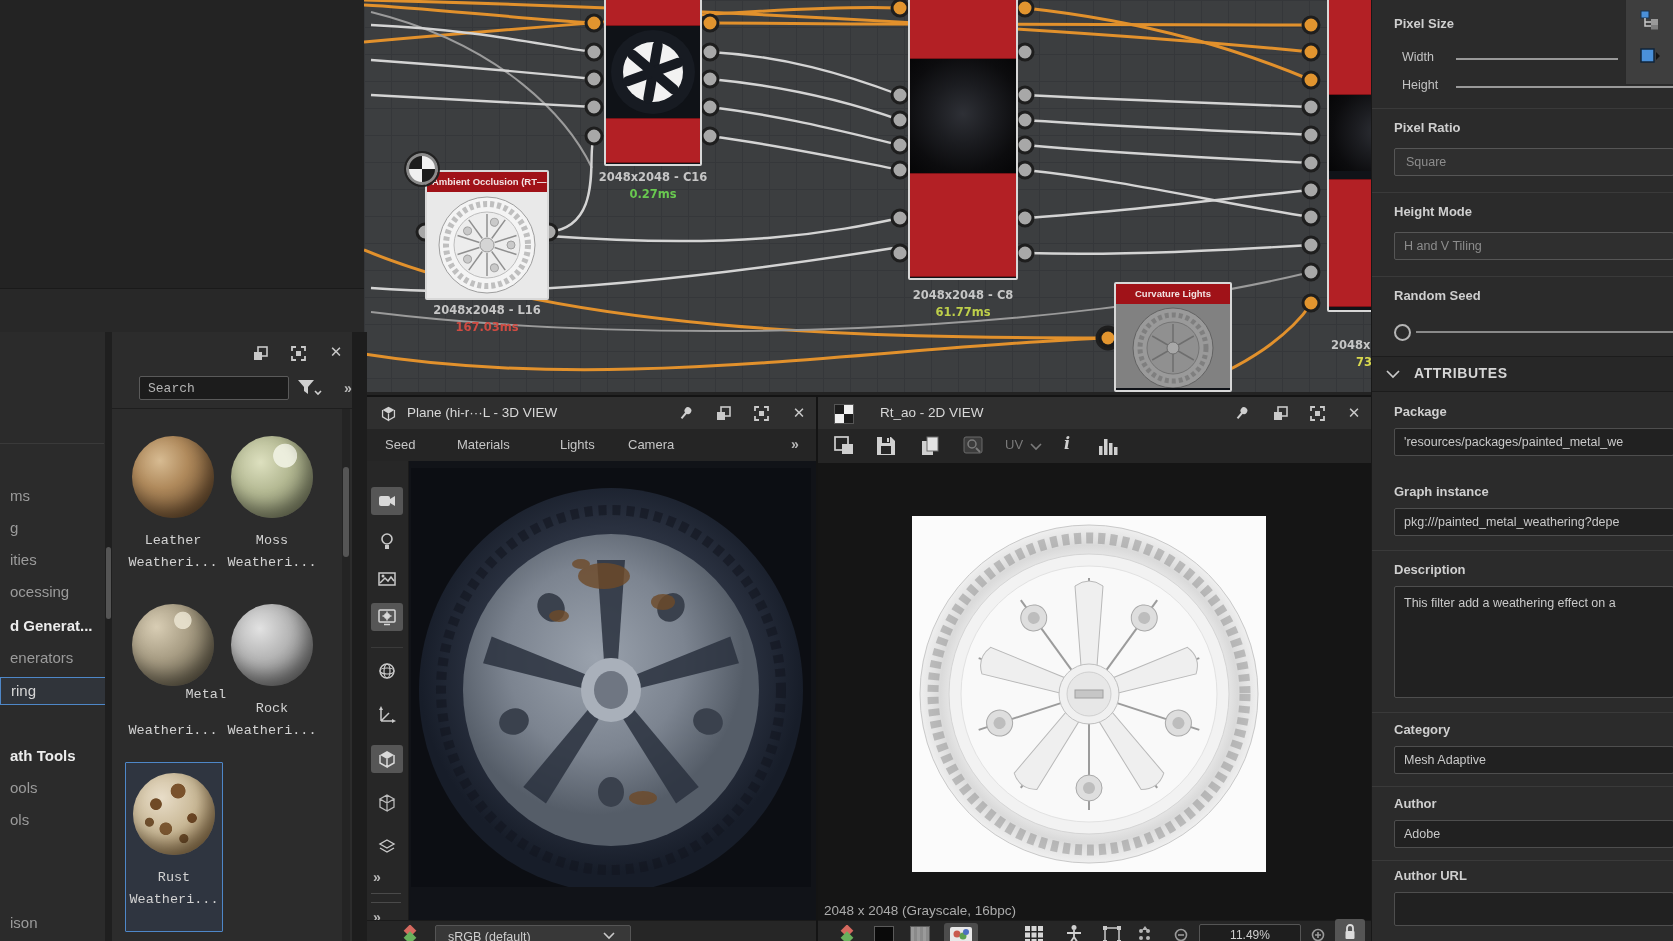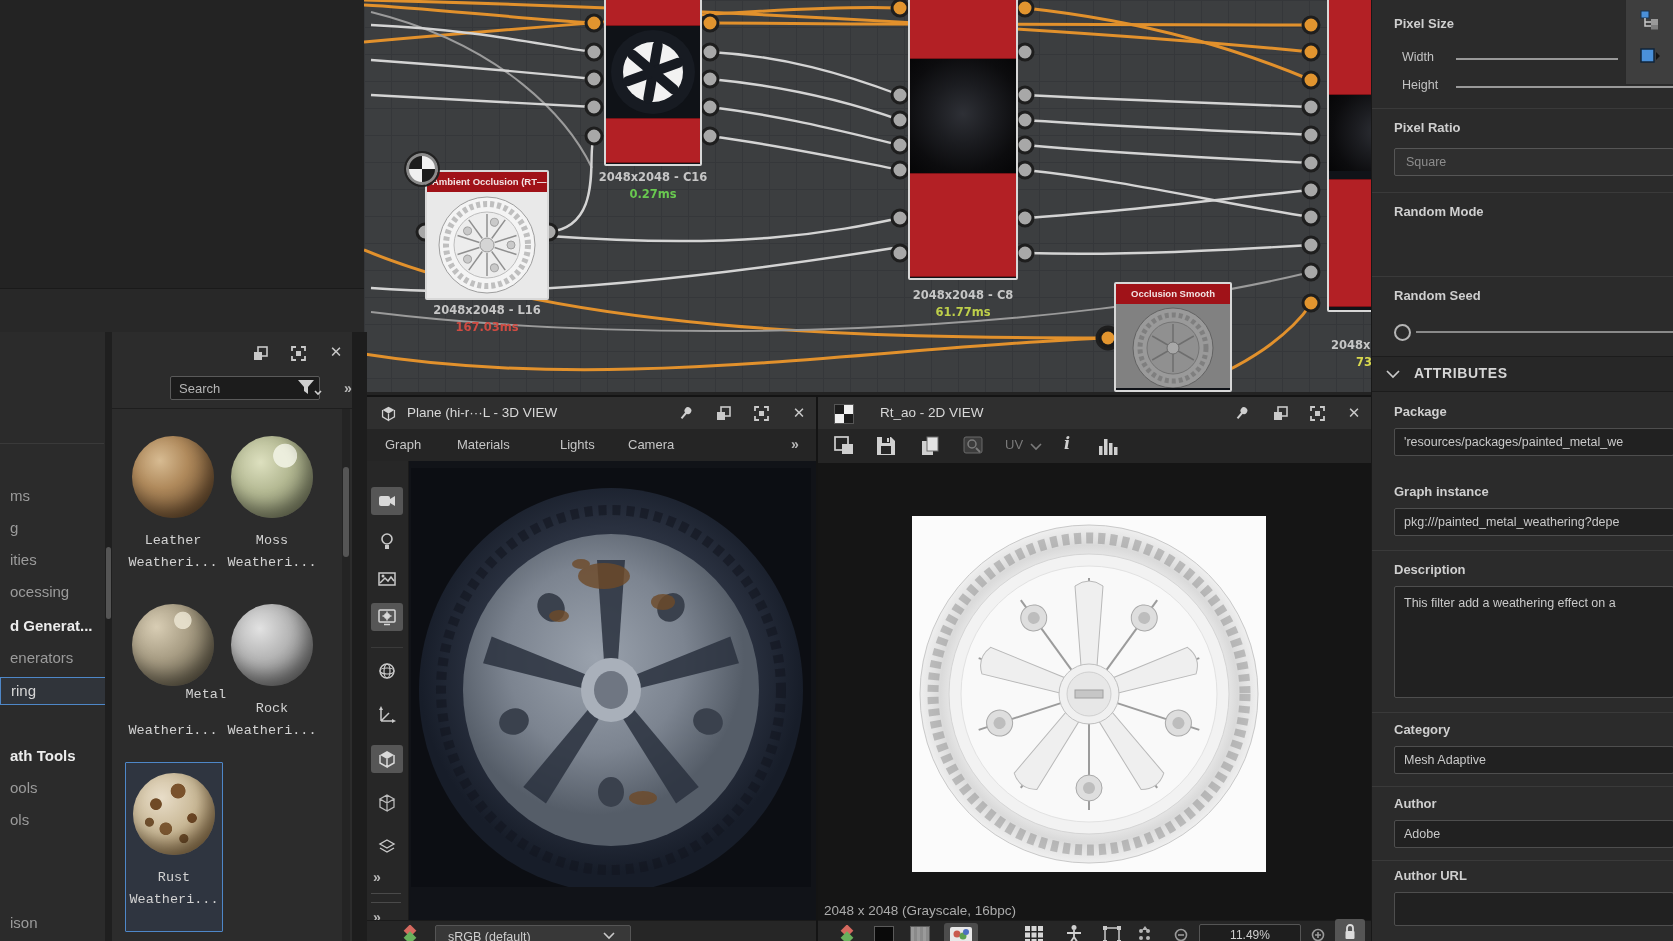--- a/index.html
+++ b/index.html
@@ -32,21 +32,21 @@
   .menuitem{font-size:13px;color:#c6c6c6;line-height:32px;cursor:pointer;}
   .more{color:#b9b9b9;font-size:14px;font-weight:bold;}
   
   .sbitem{left:0;width:104px;height:26px;font-size:15px;color:#9b9b9b;line-height:26px;
           padding-left:10px;white-space:nowrap;overflow:hidden;cursor:pointer;}
   .sbitem.bold{color:#ececec;font-weight:bold;}
   .sbitem.selected{color:#d6d6d6;border:1px solid #4e87c8;background:#30343a;width:99px;}
   
   .searchbox{background:#1c1c1c;border:1px solid #5a5a5a;border-radius:2px;color:#b5b5b5;
              font-size:13px;padding:0 8px;height:22px;width:132px;outline:none;
-             font-family:Liberation Sans, sans-serif;margin-left:31px;}
+             font-family:Liberation Mono, monospace;}
   .searchbox::placeholder{color:#b5b5b5;opacity:1;}
   .sph{width:82px;height:82px;border-radius:50%;box-shadow:inset -6px -10px 16px rgba(0,0,0,.35);}
   .sph.leather{background:radial-gradient(circle at 34% 30%, #d7bb92 0%, #b08a5c 35%, #7a5a38 70%, #4a3520 100%);}
   .sph.moss{background:radial-gradient(circle at 66% 24%, #eceedd 0 14%, rgba(0,0,0,0) 15%),
             radial-gradient(circle at 36% 32%, #dde0bf 0%, #b3b892 40%, #84896a 75%, #5c6148 100%);}
   .sph.metal{background:radial-gradient(circle at 62% 20%, #e4ddc9 0 10%, rgba(0,0,0,0) 11%),
              radial-gradient(circle at 30% 28%, #d8cdb4 0%, #a89d84 40%, #6f6753 75%, #3f3a2e 100%);}
   .sph.rock{background:radial-gradient(circle at 35% 30%, #e2e2e2 0%, #b4b4b4 40%, #7e7e7e 75%, #4f4f4f 100%);}
   .sph.rust{background:
       radial-gradient(circle at 28% 38%, #6f4a26 0 7%, transparent 8%),
@@ -248,21 +248,21 @@
 
     <div class="ab node" style="left:544px;top:-4px;width:110px;height:284px;">
       <div class="nred" style="height:60px;"></div>
       <div class="tiredark" style="height:114px;"></div>
       <div class="nred" style="height:102px;border-top:1px solid #7c1317;"></div>
     </div>
     <div class="ab glabel" style="left:524px;top:288px;width:150px;">2048x2048 - C8</div>
     <div class="ab gtime" style="left:524px;top:305px;width:150px;color:#becf4a;">61.77ms</div>
 
     <div class="ab node" style="left:750px;top:282px;width:118px;height:110px;">
-      <div class="nhead" style="text-align:center;">Occlusion Smooth</div>
+      <div class="nhead" style="text-align:center;">Curvature Lights</div>
       <svg width="114" height="84" viewBox="0 0 114 84" style="display:block;background:#818181;">
         <circle cx="57" cy="44" r="40" fill="#9a9a9a" stroke="#636363"></circle>
         <circle cx="57" cy="44" r="33" fill="none" stroke="#6e6e6e" stroke-width="5" stroke-dasharray="4 3" opacity="0.6"></circle>
         <circle cx="57" cy="44" r="26" fill="#909090" stroke="#747474"></circle>
         <g stroke="#6e6e6e" stroke-width="1.5">
           <g transform="rotate(0 57 44)">
               <line x1="57" y1="20" x2="57" y2="38"></line>
             </g>
           <g transform="rotate(60 57 44)">
               <line x1="57" y1="20" x2="57" y2="38"></line>
@@ -385,21 +385,21 @@
         <rect x="6" y="2" width="9" height="9" fill="none" stroke="#c9c9c9" stroke-width="1.6"></rect>
         <rect x="2" y="7" width="8" height="8" fill="#c9c9c9"></rect>
       </svg>
       <svg class="ab" style="left:386px;top:8px;" width="17" height="17" viewBox="0 0 17 17">
         <path d="M2,6 V2 H6 M11,2 H15 V6 M15,11 V15 H11 M6,15 H2 V11" fill="none" stroke="#c9c9c9" stroke-width="1.8"></path>
         <rect x="6" y="6" width="5" height="5" fill="#c9c9c9"></rect>
       </svg>
       <div class="ab hicon" style="left:424px;top:8px;font-size:15px;">✕</div>
     </div>
     <div class="ab" style="left:0;top:32px;width:449px;height:32px;background:#252525;border-bottom:1px solid #1a1a1a;">
-      <div class="ab menuitem" style="left:18px;">Graph</div>
+      <div class="ab menuitem" style="left:18px;">Seed</div>
       <div class="ab menuitem" style="left:90px;">Materials</div>
       <div class="ab menuitem" style="left:193px;">Lights</div>
       <div class="ab menuitem" style="left:261px;">Camera</div>
       <div class="ab more" style="left:424px;top:7px;">»</div>
     </div>
 
     <div class="ab" style="left:41px;top:64px;width:408px;height:459px;background:#111318;overflow:hidden;">
       <svg class="ab" style="left:3px;top:7px;" width="400" height="419" viewBox="0 0 400 419">
         <defs>
           <radialGradient id="tire3d" cx="50%" cy="45%">
@@ -775,21 +775,22 @@
     <div class="ab plabel2" style="left:30px;top:50px;">Width</div>
     <div class="ab sline" style="left:84px;top:58px;width:162px;"></div>
     <div class="ab plabel2" style="left:30px;top:78px;">Height</div>
     <div class="ab sline" style="left:84px;top:86px;width:218px;"></div>
     <div class="ab dvd" style="top:108px;"></div>
 
     <div class="ab plabel" style="left:22px;top:120px;">Pixel Ratio</div>
     <div class="ab seld" style="left:22px;top:148px;width:280px;height:28px;padding-left:11px;">Square</div>
     <div class="ab dvd" style="top:192px;"></div>
 
-    <div class="ab plabel" style="left:22px;top:204px;">Random Mode</div>
+    <div class="ab plabel" style="left:22px;top:204px;">Height Mode</div>
+    <div class="ab seld" style="left:22px;top:232px;width:280px;height:28px;">H and V Tiling</div>
     <div class="ab dvd" style="top:276px;"></div>
 
     <div class="ab plabel" style="left:22px;top:288px;">Random Seed</div>
     <div class="ab" style="left:22px;top:324px;width:13px;height:13px;border:2px solid #b5b5b5;border-radius:50%;background:#2b2b2b;"></div>
     <div class="ab sline" style="left:44px;top:331px;width:258px;background:#8a8a8a;"></div>
 
     <div class="ab attrbar" style="top:356px;">
       <svg class="ab" style="left:14px;top:13px;" width="14" height="9" viewBox="0 0 14 9">
           <path d="M1,1 L7,7 L13,1" fill="none" stroke="#c9c9c9" stroke-width="1.7"></path>
         </svg>

